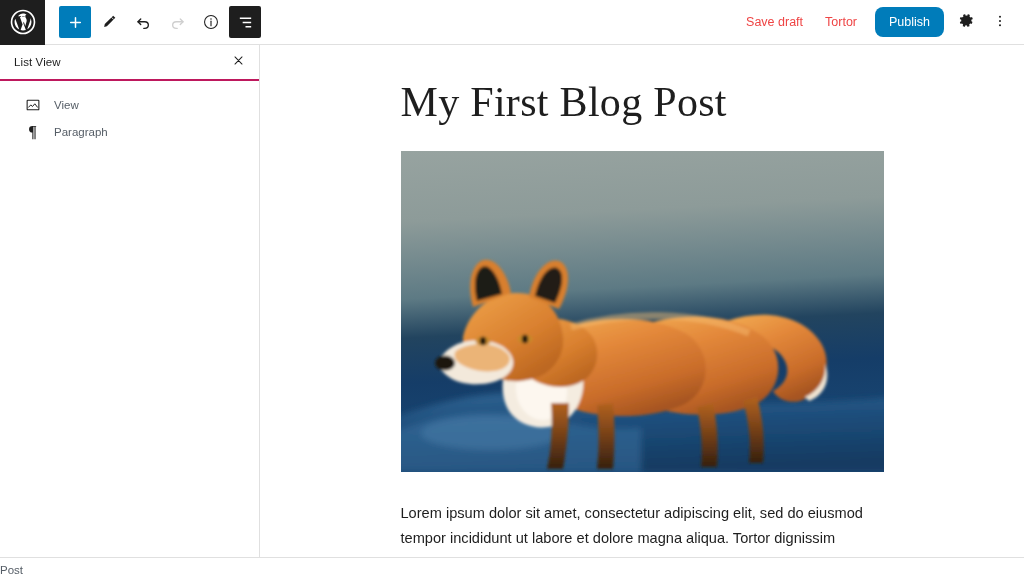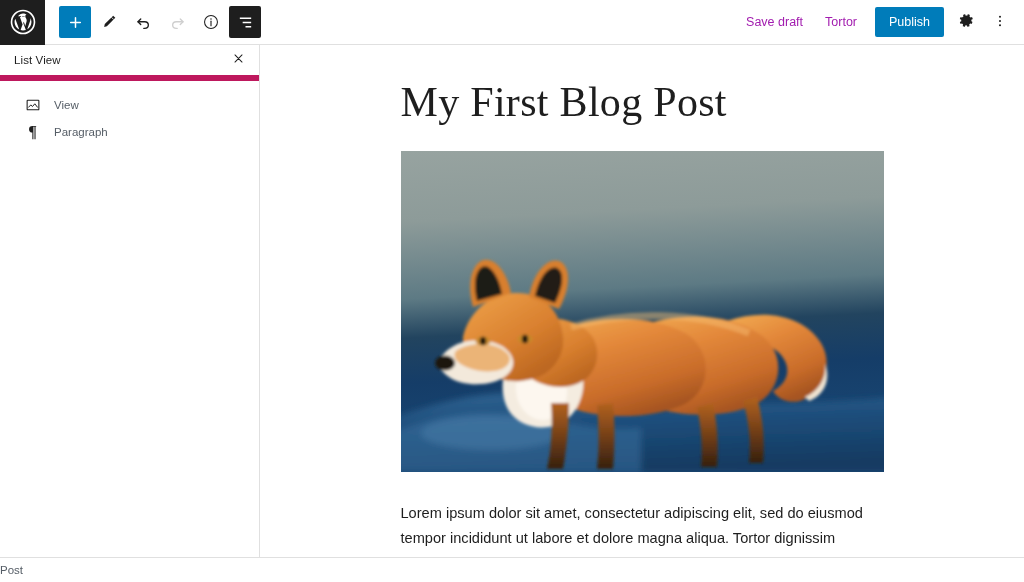--- a/index.html
+++ b/index.html
@@ -51,28 +51,28 @@
   .topbar-right {
     margin-left: auto;
     display: flex; align-items: center;
     gap: 2px;
     padding-right: 8px;
   }
   .text-btn {
     background: transparent; border: none;
     font-family: "Liberation Sans", sans-serif;
     font-size: 12.5px;
-    color: #a21caf;
+    color: #ef4444;
     padding: 7px 10px;
     cursor: pointer;
     white-space: nowrap;
   }
   .publish-btn {
     background: #007cba; color: #ffffff;
-    border: none; border-radius: 2px;
+    border: none; border-radius: 8px;
     font-family: "Liberation Sans", sans-serif;
     font-size: 12.5px;
     padding: 8px 14px;
     margin: 0 4px 0 6px;
     cursor: pointer;
     white-space: nowrap;
   }
   .icon-btn {
     width: 32px; height: 32px;
     display: flex; align-items: center; justify-content: center;
@@ -84,21 +84,21 @@
   .sidebar {
     position: absolute; top: 45px; left: 0;
     width: 260px; height: 512px;
     background: #ffffff;
     border-right: 1px solid #e0e0e0;
   }
   .sidebar-header {
     height: 36px;
     display: flex; align-items: center;
     padding: 0 8px 0 14px;
-    border-bottom: 6px solid #be185d;
+    border-bottom: 2px solid #be185d;
     justify-content: center;
   }
   .sidebar-title {
     font-size: 11.5px;
     color: #1e1e1e;
     font-weight: 400;
     letter-spacing: 0.1px;
   }
   .sidebar-close {
     margin-left: auto;

